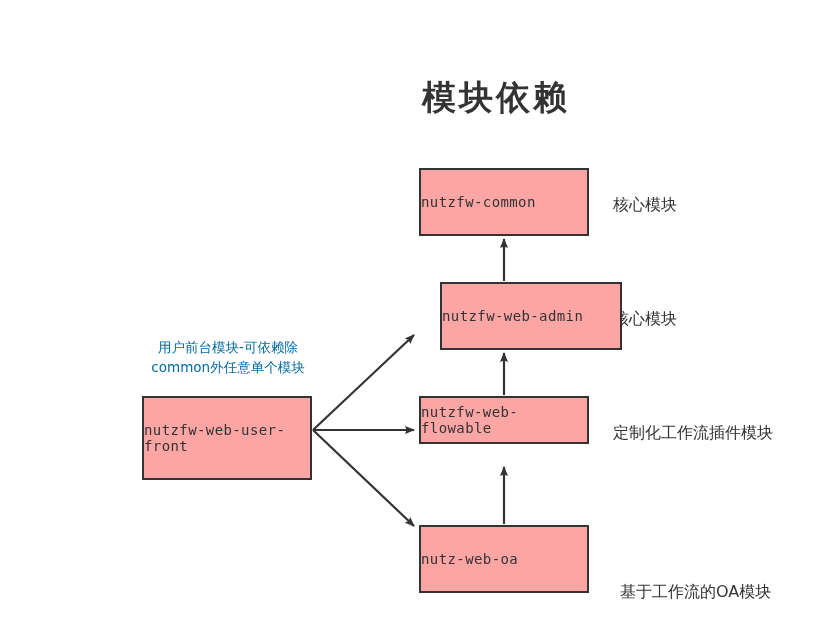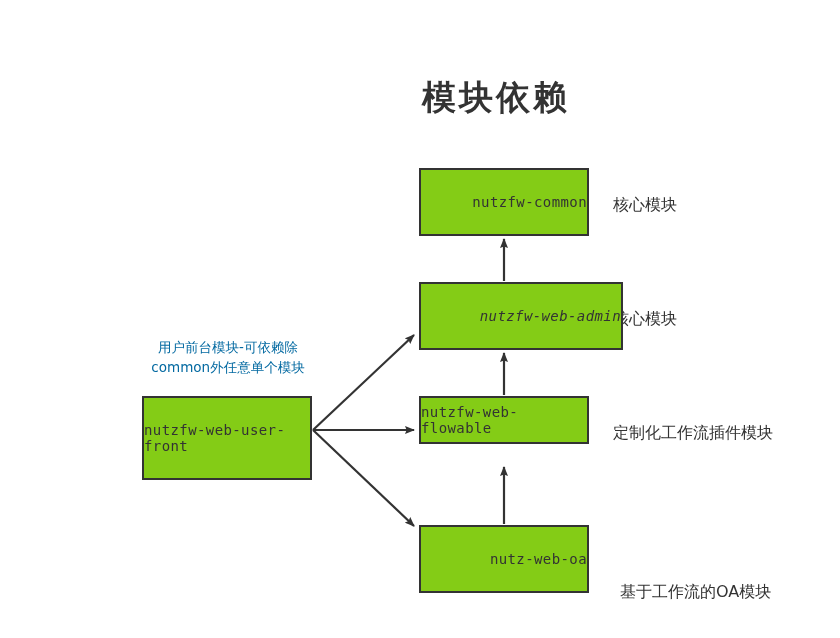--- a/index.html
+++ b/index.html
@@ -26,24 +26,24 @@
     position: absolute;
     left: 400px;
     top: 62px;
     width: 192px;
     text-align: center;
   }
   .node {
     position: absolute;
     box-sizing: border-box;
     border: 2px solid #333333;
-    background: #84cc16;
+    background: #fca5a5;
     display: flex;
     align-items: center;
-    justify-content: flex-end;
+    justify-content: flex-start;
     font-family: "DejaVu Sans Mono", "Liberation Mono", monospace;
     font-size: 14px;
     color: #333333;
     letter-spacing: 0.4px;
     z-index: 3;
   }
   .side-label {
     position: absolute;
     font-size: 16px;
     color: #333333;
@@ -90,27 +90,27 @@
         <path d="M 313 417 L 414 322" stroke="#333333" stroke-width="2.2" fill="none" marker-end="url(#arrowhead)"></path>
         <path d="M 313 417 L 414 417" stroke="#333333" stroke-width="2.2" fill="none" marker-end="url(#arrowhead)"></path>
         <path d="M 313 417 L 414 513" stroke="#333333" stroke-width="2.2" fill="none" marker-end="url(#arrowhead)"></path>
       </g>
   </svg>
 
   <div id="node-layer">
       <div class="node" style="left: 419px; top: 155px; width: 170px; height: 68px;">
         <span>nutzfw-common</span>
       </div>
-      <div class="node" style="left: 419px; top: 269px; width: 204px; height: 68px; font-style: italic;">
+      <div class="node" style="left: 440px; top: 269px; width: 182px; height: 68px;">
         <span>nutzfw-web-admin</span>
       </div>
       <div class="node" style="left: 419px; top: 383px; width: 170px; height: 48px;">
         <span>nutzfw-web-flowable</span>
       </div>
-      <div class="node" style="left: 419px; top: 512px; width: 170px; height: 68px; padding-left: 46px;">
+      <div class="node" style="left: 419px; top: 512px; width: 170px; height: 68px;">
         <span>nutz-web-oa</span>
       </div>
       <div class="node" style="left: 142px; top: 383px; width: 170px; height: 84px;">
         <span>nutzfw-web-user-front</span>
       </div>
     </div>
   <div id="label-layer">
       <div class="side-label" style="left: 613px; top: 182px;">核心模块</div>
       <div class="side-label" style="left: 613px; top: 296px;">核心模块</div>
       <div class="side-label" style="left: 613px; top: 410px;">定制化工作流插件模块</div>

